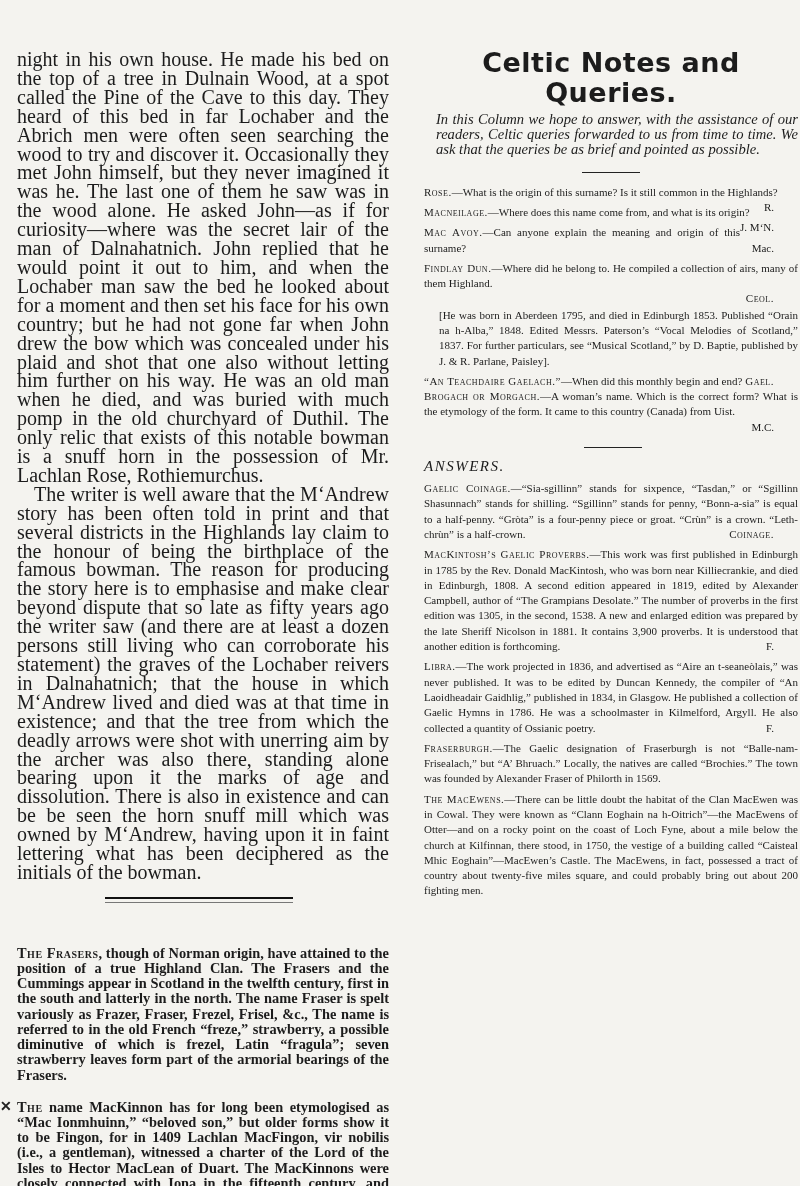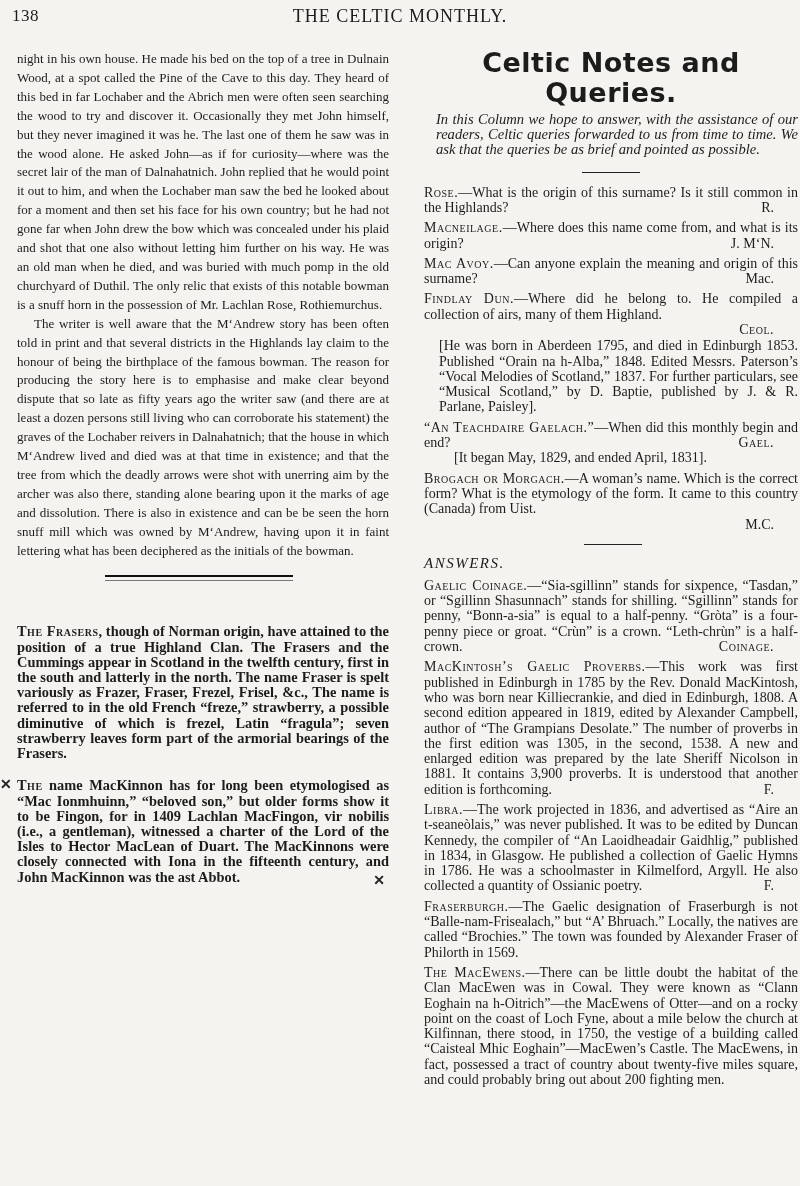--- a/index.html
+++ b/index.html
@@ -18,21 +18,21 @@
   .page-num { position: absolute; left: 0; top: 2px; font-size: 17px; }
   .running-title { position: absolute; left: 0; right: 0; top: 2px; text-align: center; font-size: 18px; letter-spacing: 1px; }
 
   .col-left {
     position: absolute; left: 17px; top: 50px; width: 372px;
   }
   .col-right {
     position: absolute; left: 424px; top: 50px; width: 374px;
   }
   .body-text {
-    font-size: 13px; line-height: 18.9px; text-align: justify;
+    font-size: 20px; line-height: 18.9px; text-align: justify;
     margin: 0;
   }
   .body-text.indent { text-indent: 17px; }
   .sc { font-variant: small-caps; letter-spacing: 0.5px; }
 
   .rule-double {
     margin: 15px auto 0 auto; width: 188px; height: 3px;
     border-top: 2px solid #111; border-bottom: 1px solid #777;
     position: relative; left: -4px;
   }
@@ -51,40 +51,36 @@
     margin: 0; line-height: 30px; margin-top: -2px;
   }
   .intro {
     font-style: italic; font-size: 14.6px; line-height: 15.2px;
     text-align: justify; margin: 4px 0 8px 0; padding-left: 12px;
   }
   .rule-short {
     width: 58px; border-top: 1.5px solid #222; margin: 14px auto 12px auto;
   }
   .q {
-    font-size: 14px; line-height: 15.3px; text-align: justify; margin: 0 0 5px 0;
+    font-size: 11px; line-height: 15.3px; text-align: justify; margin: 0 0 5px 0;
   }
   .sig { display: block; text-align: right; padding-right: 24px; }
   .sig-inline { float: right; padding-right: 24px; }
   .answer-block { padding-left: 15px; }
   .answers-title {
     font-style: italic; font-size: 15px; letter-spacing: 1.5px;
     margin: 0 0 6px 0;
   }
   .rule-mid { width: 58px; border-top: 1.5px solid #222; margin: 12px auto 10px auto; position: relative; left: 2px; }
 </style>
 </head>
 <body>
 
 <div class="page">
 
-  <div class="header">
-    <span class="page-num">138</span>
-    <div class="running-title">THE CELTIC MONTHLY.</div>
-  </div>
 
   <div class="col-left">
     <p class="body-text">night in his own house. He made his bed on the top of a tree in Dulnain Wood, at a spot called the Pine of the Cave to this day. They heard of this bed in far Lochaber and the Abrich men were often seen searching the wood to try and discover it. Occasionally they met John himself, but they never imagined it was he. The last one of them he saw was in the wood alone. He asked John—as if for curiosity—where was the secret lair of the man of Dalnahatnich. John replied that he would point it out to him, and when the Lochaber man saw the bed he looked about for a moment and then set his face for his own country; but he had not gone far when John drew the bow which was concealed under his plaid and shot that one also without letting him further on his way. He was an old man when he died, and was buried with much pomp in the old churchyard of Duthil. The only relic that exists of this notable bowman is a snuff horn in the possession of Mr. Lachlan Rose, Rothiemurchus.</p>
     <p class="body-text indent">The writer is well aware that the M‘Andrew story has been often told in print and that several districts in the Highlands lay claim to the honour of being the birthplace of the famous bowman. The reason for producing the story here is to emphasise and make clear beyond dispute that so late as fifty years ago the writer saw (and there are at least a dozen persons still living who can corroborate his statement) the graves of the Lochaber reivers in Dalnahatnich; that the house in which M‘Andrew lived and died was at that time in existence; and that the tree from which the deadly arrows were shot with unerring aim by the archer was also there, standing alone bearing upon it the marks of age and dissolution. There is also in existence and can be be seen the horn snuff mill which was owned by M‘Andrew, having upon it in faint lettering what has been deciphered as the initials of the bowman.</p>
 
     <div class="rule-double"></div>
 
     <p class="small-text frasers">
       <span class="sc">The Frasers</span><span>, though of Norman origin, have attained to the position of a true Highland Clan. The Frasers and the Cummings appear in Scotland in the twelfth century, first in the south and latterly in the north. The name Fraser is spelt variously as Frazer, Fraser, Frezel, Frisel, &amp;c., The name is referred to in the old French “freze,” strawberry, a possible diminutive of which is frezel, Latin “fragula”; seven strawberry leaves form part of the armorial bearings of the Frasers.</span>
     </p>
@@ -117,21 +113,20 @@
     </p>
     <p class="q" style="margin-bottom:1px">
       <span class="sc">Findlay Dun.</span><span>—Where did he belong to. He compiled a collection of airs, many of them Highland.</span>
       <span class="sig sc">Ceol.</span>
     </p>
     <p class="q answer-block">[He was born in Aberdeen 1795, and died in Edinburgh 1853. Published “Orain na h-Alba,” 1848. Edited Messrs. Paterson’s “Vocal Melodies of Scotland,” 1837. For further particulars, see “Musical Scotland,” by D. Baptie, published by J. &amp; R. Parlane, Paisley].</p>
     <p class="q" style="margin-bottom:0">
       <span class="sc">“An Teachdaire Gaelach.”</span><span>—When did this monthly begin and end?</span>
       <span class="sig-inline sc">Gael.</span>
     </p>
-    <p class="q answer-block" style="padding-left:30px">[It began May, 1829, and ended April, 1831].</p>
     <p class="q">
       <span class="sc">Brogach or Morgach.</span><span>—A woman’s name. Which is the correct form? What is the etymology of the form. It came to this country (Canada) from Uist.</span>
       <span class="sig">M.C.</span>
     </p>
 
     <div class="rule-mid"></div>
     <div class="answers-title">ANSWERS.</div>
 
     <p class="q">
       <span class="sc">Gaelic Coinage.</span><span>—“Sia-sgillinn” stands for sixpence, “Tasdan,” or “Sgillinn Shasunnach” stands for shilling. “Sgillinn” stands for penny, “Bonn-a-sia” is equal to a half-penny. “Gròta” is a four-penny piece or groat. “Crùn” is a crown. “Leth-chrùn” is a half-crown.</span>

